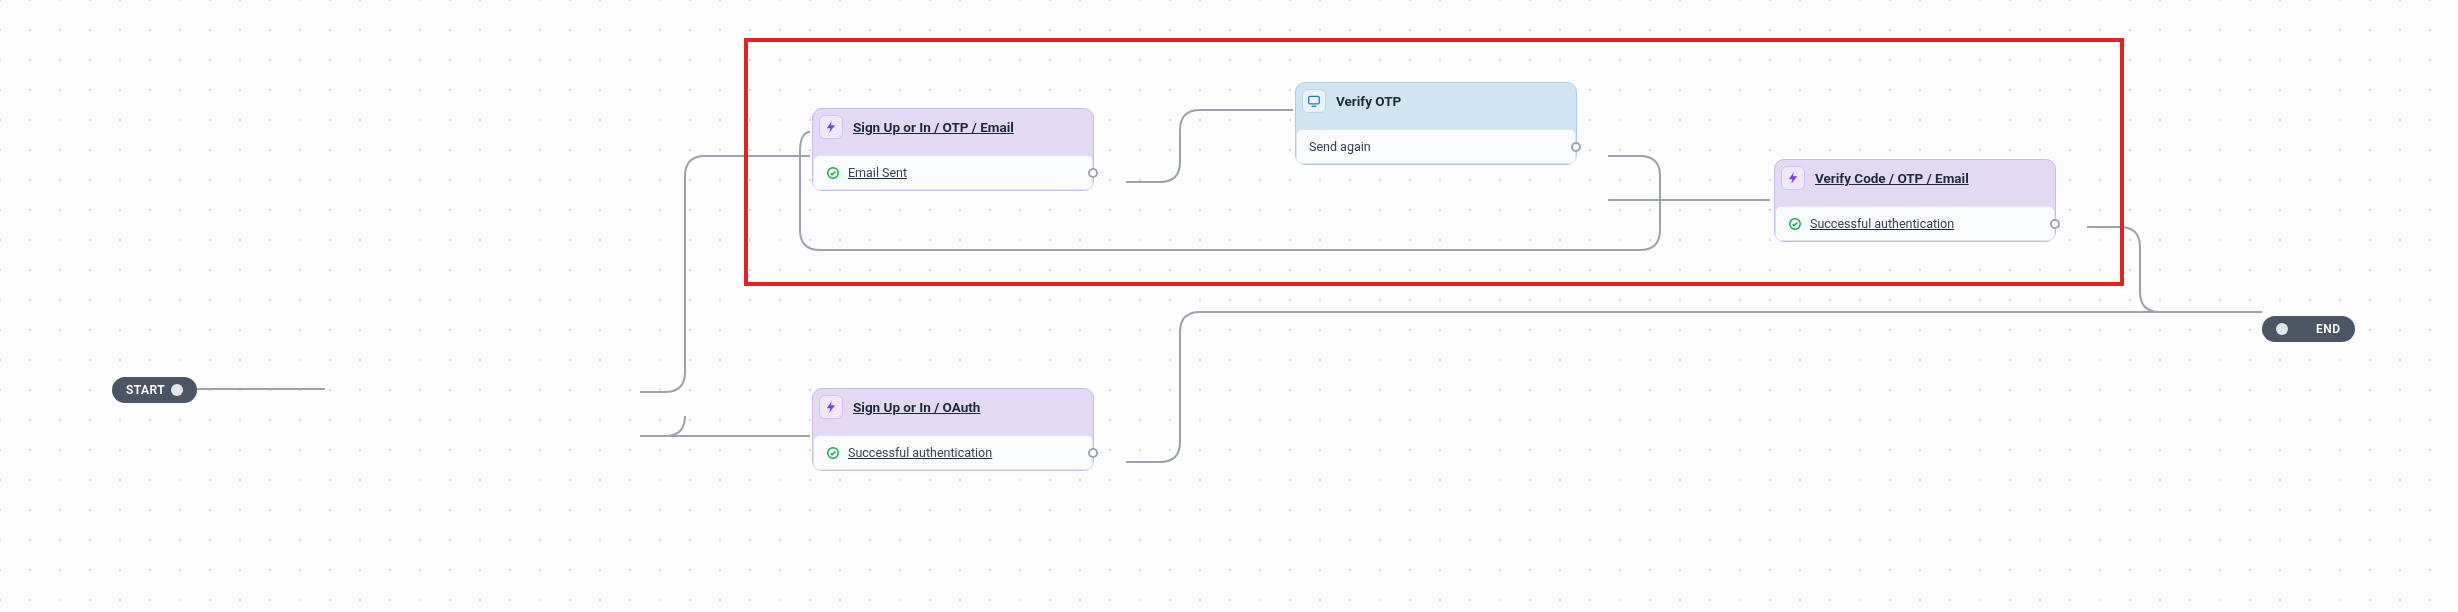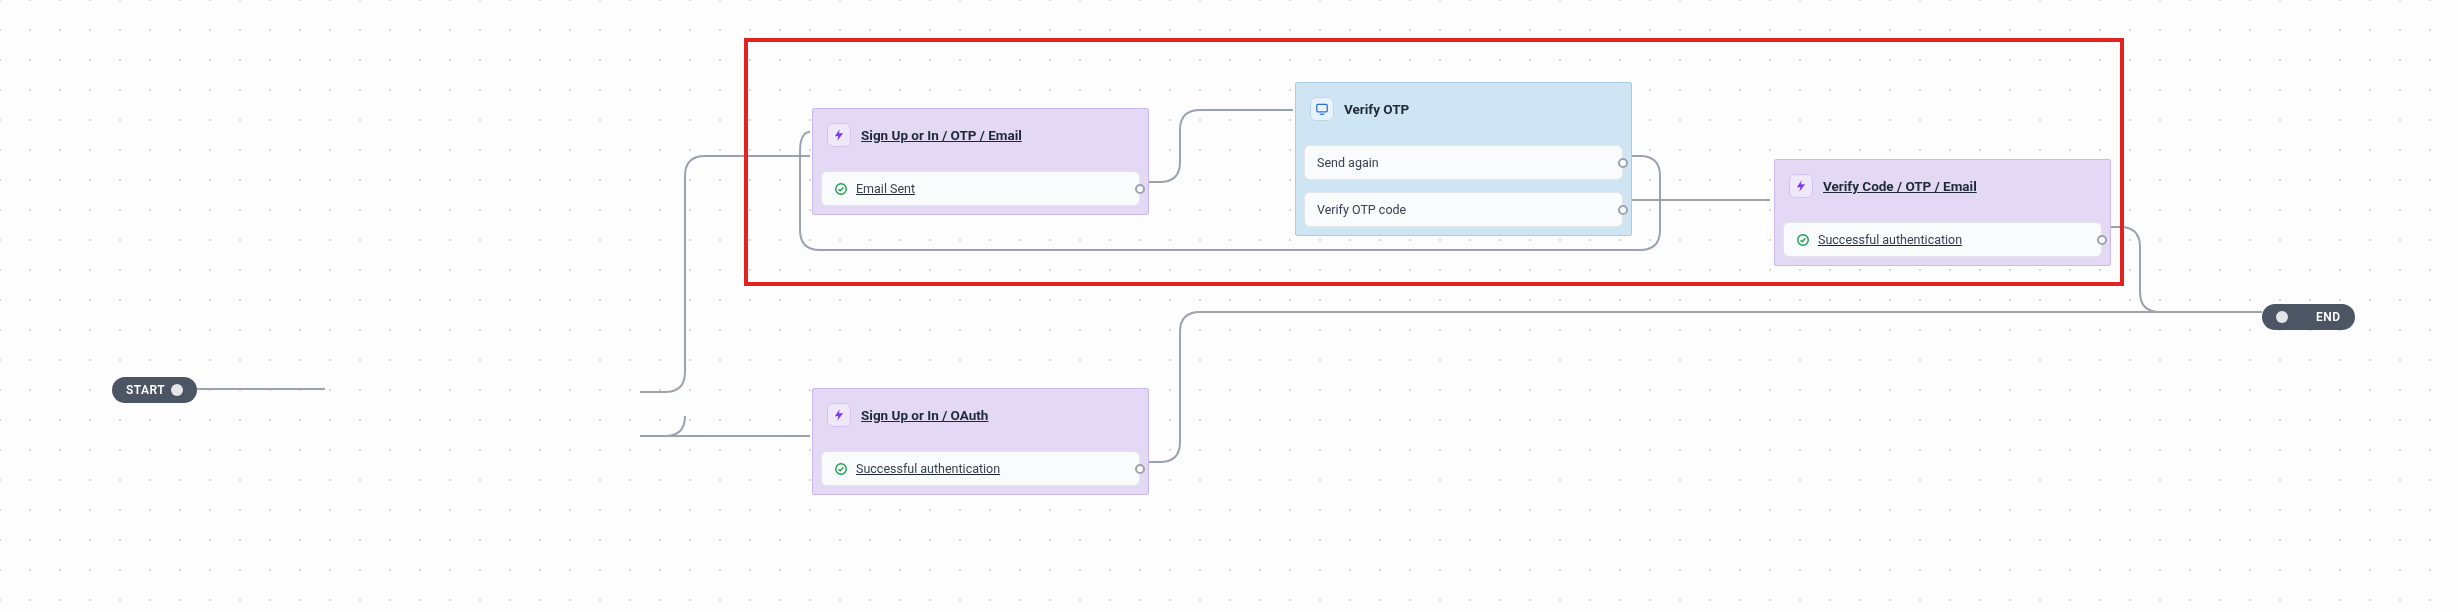--- a/index.html
+++ b/index.html
@@ -32,23 +32,22 @@
     display: flex;
     align-items: center;
     gap: 6px;
   }
   .pill .dot {
     width: 12px; height: 12px; border-radius: 50%; background: rgba(255,255,255,.85);
   }
   
   .node {
     position: absolute;
-    border-radius: 2px;
-    padding: 8px;
-    width: 337px;
+    border-radius: 10px;
+    width: 282px;
   }
   .node-blue {
     background: #cfe5f3;
     border: 1px solid #a9cbe3;
   }
   .node-purple {
     background: #e3d9f5;
     border: 1px solid #c9b8ea;
     text-decoration: underline;
   }
@@ -66,21 +65,21 @@
     display: flex; align-items: center; justify-content: center;
     flex-shrink: 0;
   }
   .icon-box-blue { background: #e8f2fa; border: 1px solid #bcd7ec; }
   .icon-box-purple { background: #efe8fb; border: 1px solid #d4c3f2; }
   .node-row {
     background: #fafbfc;
     border: 1px solid #e2e5e9;
     border-radius: 6px;
     padding: 9px 12px;
-    margin-top: 12px;
+    margin-top: 4px;
     display: flex;
     align-items: center;
     gap: 8px;
     font-size: 12.5px;
     color: #374151;
     position: relative;
   }
   .node-row:first-of-type { margin-top: 0; }
   .port {
     position: absolute;
@@ -140,21 +139,21 @@
     <path d="M 2087 227 L 2120 227 Q 2140 227 2140 247 L 2140 292 Q 2140 312 2160 312 L 2262 312"></path>
 
     <path d="M 1126 462 L 1160 462 Q 1180 462 1180 442 L 1180 332 Q 1180 312 1200 312 L 2262 312"></path>
   </svg>
 
   <div class="pill" style="left:112px; top:377px;justify-content:flex-end;">
     <span>START</span>
     <span class="dot"></span>
   </div>
 
-  <div class="pill" style="left:2262px; top:304px;gap:28px;">
+  <div class="pill" style="left:2262px; top:316px;gap:28px;">
     <span class="dot"></span>
     <span>END</span>
   </div>
 
 
   <div class="node node-purple" style="left:812px; top:108px;">
     <div class="node-header">
       <span class="icon-box icon-box-purple">
         <svg width="14" height="14" viewBox="0 0 24 24" fill="#7c3aed">
             <path d="M13 2 L5 14 H11 L9 22 L19 9 H12 Z"></path>
@@ -198,24 +197,20 @@
             <rect x="3" y="4" width="18" height="13" rx="2"></rect>
             <path d="M8 21h8"></path>
           </svg>
       </span>
       <span>Verify OTP</span>
     </div>
     <div class="node-row">
       <span>Send again</span>
       <span class="port"></span>
     </div>
-    <div class="node-row">
-      <span>Verify OTP code</span>
-      <span class="port"></span>
-    </div>
   </div>
 
   <div class="node node-purple" style="left:1774px; top:159px;">
     <div class="node-header">
       <span class="icon-box icon-box-purple">
         <svg width="14" height="14" viewBox="0 0 24 24" fill="#7c3aed">
             <path d="M13 2 L5 14 H11 L9 22 L19 9 H12 Z"></path>
           </svg>
       </span>
       <span>Verify Code / OTP / Email</span>

